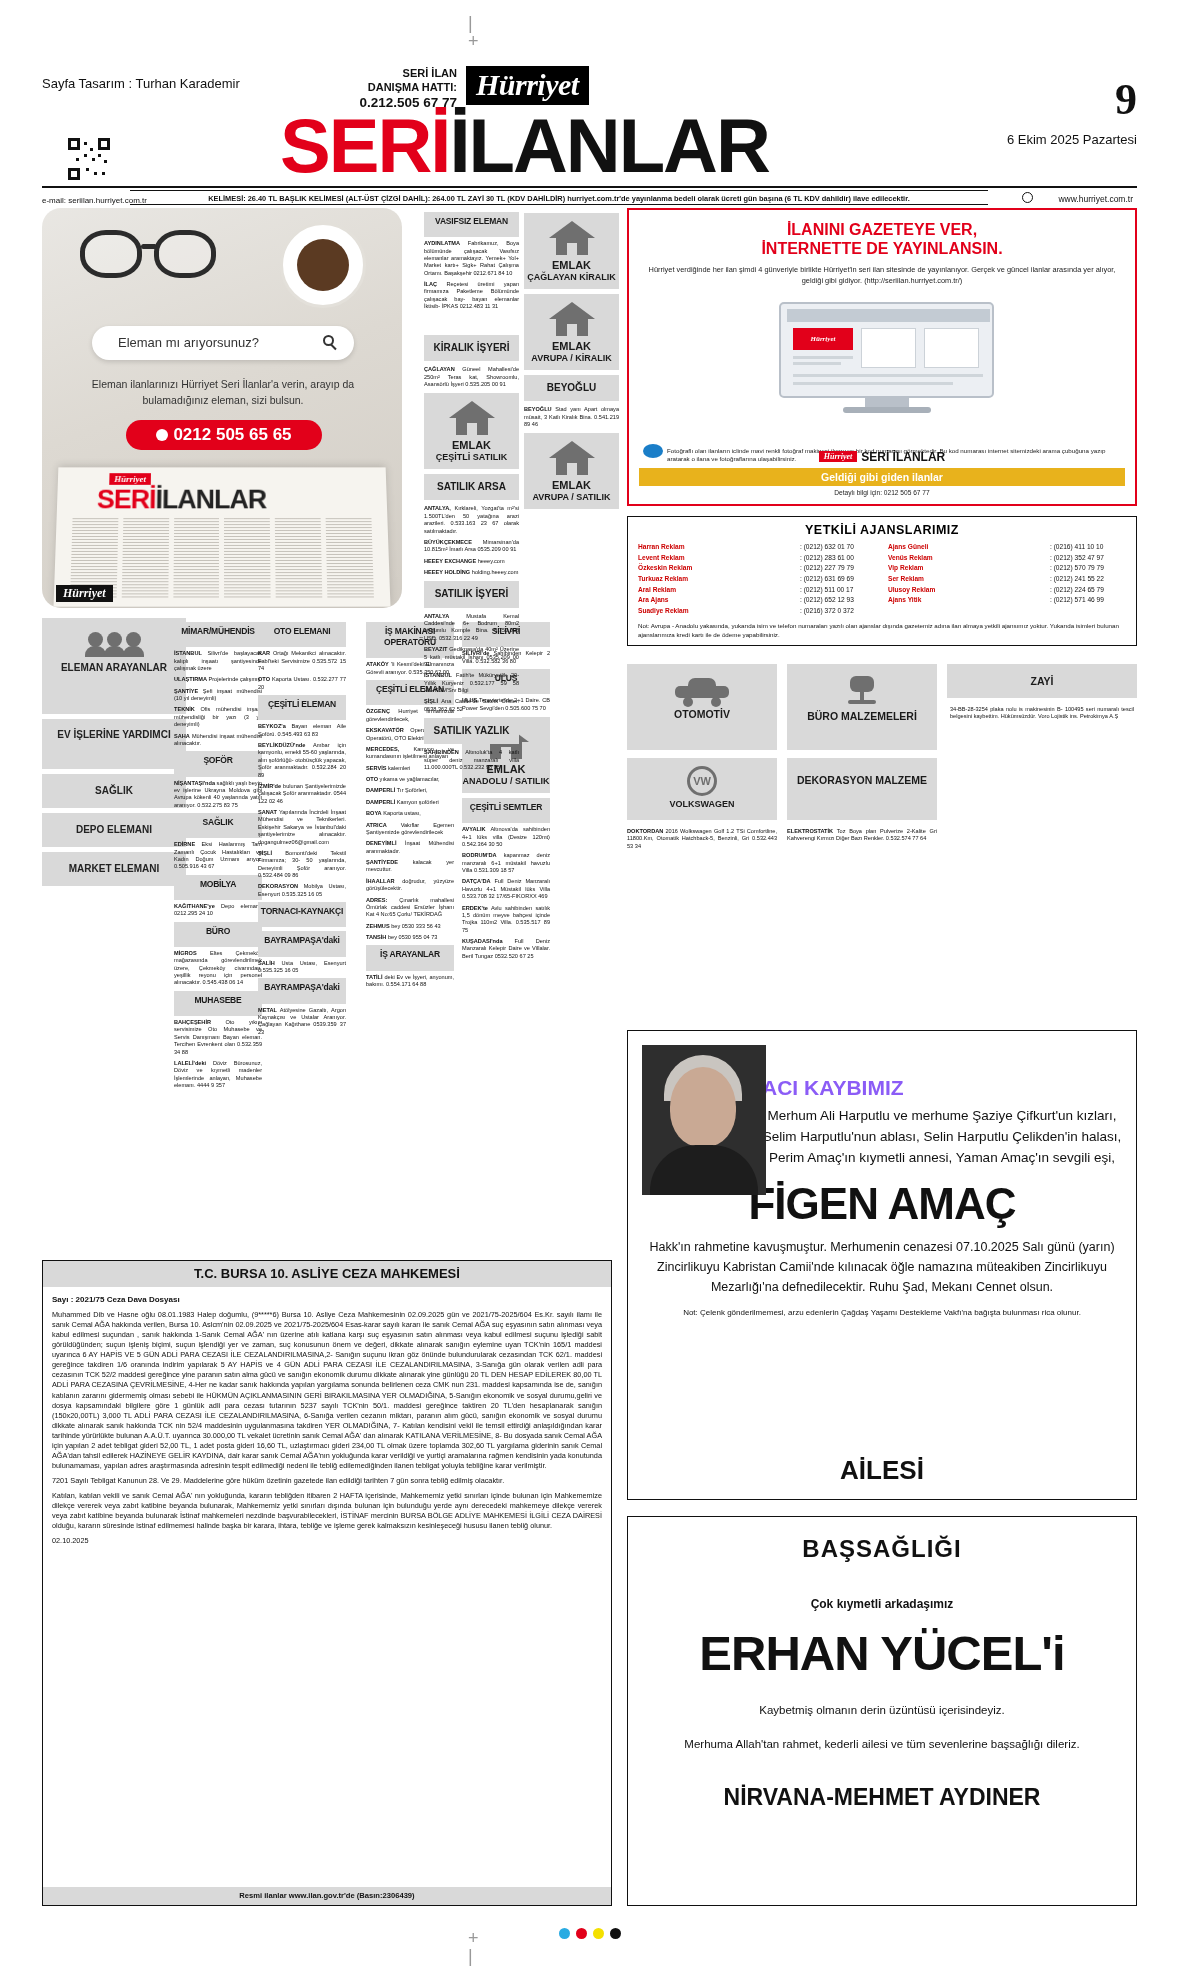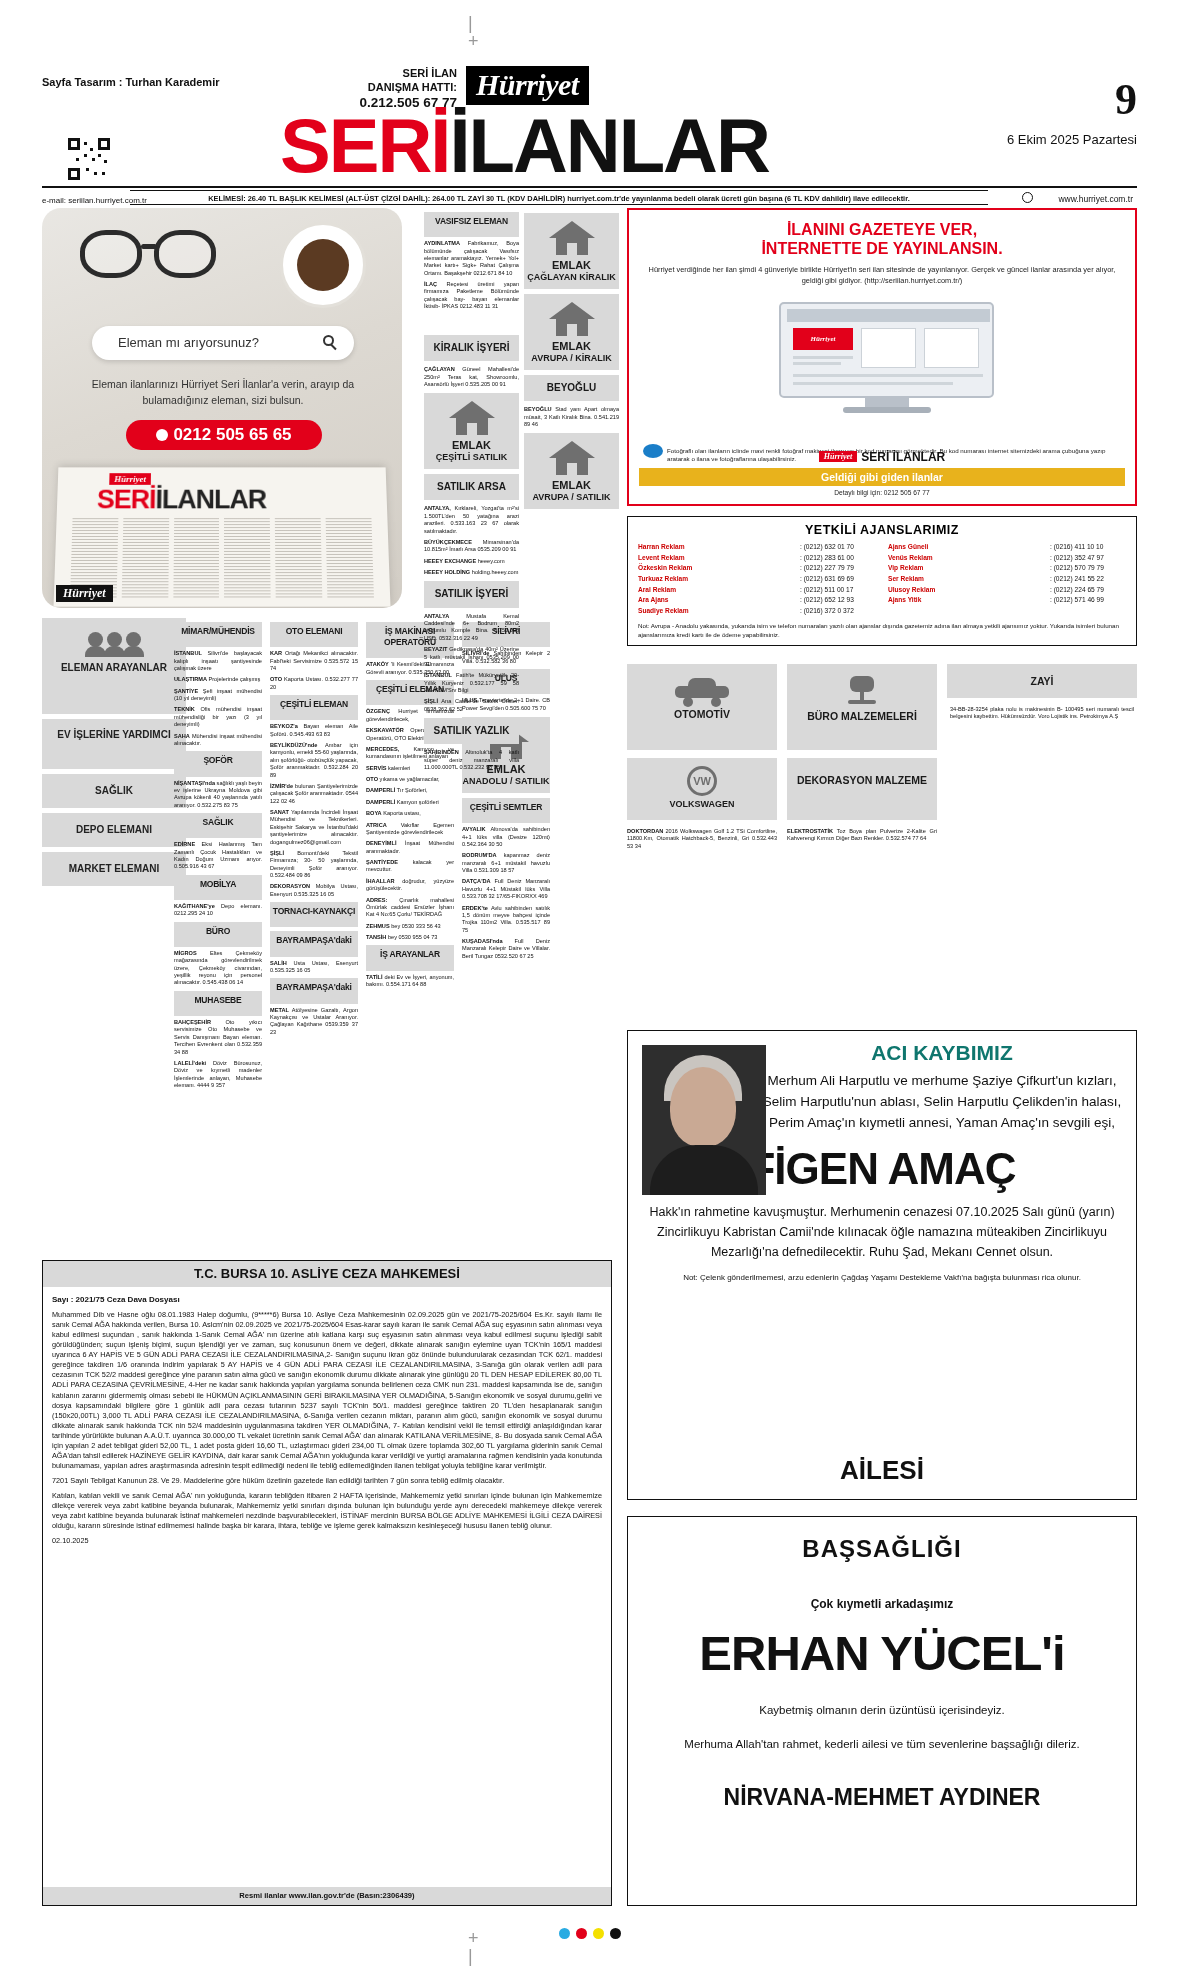--- a/index.html
+++ b/index.html
@@ -11,21 +11,21 @@
     position: relative;
     overflow: hidden;
   }
   .page { position: absolute; inset: 0; }
 
   
   .cropmark { position: absolute; color: #999; font-size: 18px; line-height: 1; }
 
   
   .masthead { position: absolute; left: 42px; top: 58px; width: 1095px; height: 130px; }
-  .designer { position: absolute; left: 0; top: 18px; font-size: 11px; color: #111; font-weight: bold; }
+  .designer { position: absolute; left: 0; top: 18px; font-size: 13px; color: #111; }
   .seri-hat {
     position: absolute; left: 300px; top: 8px; width: 115px; text-align: right;
     font-size: 11px; line-height: 1.28; color: #111; font-weight: bold;
   }
   .seri-hat .num { font-size: 13.5px; }
   .hur-logo {
     position: absolute; left: 424px; top: 8px;
     background: #000; color: #fff; font-family: "Liberation Serif", serif;
     font-style: italic; font-weight: bold; font-size: 30px; padding: 2px 10px 3px 10px;
     letter-spacing: -0.5px;
@@ -243,21 +243,21 @@
   .obit .photo .face {
     position:absolute; left:28px; top:22px; width:66px; height:80px; border-radius:50% 50% 45% 45%;
     background:#c9a994;
   }
   .obit .photo .hair {
     position:absolute; left:22px; top:10px; width:78px; height:46px; border-radius:40px 40px 0 0; background:#c9c5c0;
   }
   .obit .photo .body {
     position:absolute; left:8px; bottom:0; width:108px; height:50px; border-radius:46px 46px 0 0; background:#1d1d1d;
   }
-  .obit h3 { text-align:center; font-size:21px; font-weight:bold; margin-left:120px; color:#0f766e;}
+  .obit h3 { text-align:left; font-size:21px; font-weight:bold; margin-left:120px; color:#8b5cf6;margin-top:35px;}
   .obit .lines { margin-left:120px; text-align:center; font-size:13.5px; line-height:1.55; margin-top:6px; color:#111;}
   .obit .name { text-align:center; font-size:44px; font-weight:bold; letter-spacing:-1px; margin-top:10px; color:#111;}
   .obit .body2 { text-align:center; font-size:12.5px; line-height:1.6; margin-top:8px; color:#111;}
   .obit .note2 { text-align:center; font-size:8px; line-height:1.4; margin-top:10px; color:#111;}
 
   
   .cond {
     position:absolute; left:627px; top:1516px; width:510px; height:390px;
     border:1.6px solid #111; background:#fff; padding:18px 14px; text-align:center;
   }
@@ -401,21 +401,21 @@
     <div class="ad"><b>EDİRNE</b> <span>Eksi Haslanmış Tam Zamanlı Çocuk Hastalıkları ve Kadın Doğum Uzmanı arıyor. 0.505.916 43 67</span></div>
     <div class="cat-head sm">MOBİLYA</div>
     <div class="ad"><b>KAĞITHANE'ye</b> <span>Depo elemanı. 0212.295 24 10</span></div>
     <div class="cat-head sm">BÜRO</div>
     <div class="ad"><b>MİGROS</b> <span>Eltes Çekmeköy mağazasında görevlendirilmek üzere, Çekmeköy civarından, yeşillik reyonu için personel alınacaktır. 0.545.438 06 14</span></div>
     <div class="cat-head sm">MUHASEBE</div>
     <div class="ad"><b>BAHÇEŞEHİR</b> <span>Oto yıkıcı servisimize Oto Muhasebe ve Servis Danışmanı Bayan eleman. Tercihen Evrenkent olan 0.532.359 34 88</span></div>
     <div class="ad"><b>LALELİ'deki</b> <span>Döviz Bürosunuz, Döviz ve kıymetli madenler İşlemlerinde anlayan, Muhasebe elemanı. 4444 9 357</span></div>
   </div>
 
-  <div class="cls" style="left:270px;top:618px;width:88px;">
+  <div class="cls" style="left:258px;top:618px;width:88px;">
     <div class="cat-head sm">OTO ELEMANI</div>
     <div class="ad"><b>KAR</b> <span>Ortağı Mekanikci alınacaktır. Fabl'teki Servisimize 0.535.572 15 74</span></div>
     <div class="ad"><b>OTO</b> <span>Kaporta Ustası. 0.532.277 77 20</span></div>
     <div class="cat-head sm">ÇEŞİTLİ ELEMAN</div>
     <div class="ad"><b>BEYKOZ'a</b> <span>Bayan eleman Aile Şoförü. 0.545.493 63 83</span></div>
     <div class="ad"><b>BEYLİKDÜZÜ'nde</b> <span>Ambar için kamyonlu, emekli 55-60 yaşlarında, alın şoförlüğü- otobüsçlük yapacak, Şoför aranmaktadır. 0.532.284 20 89</span></div>
     <div class="ad"><b>İZMİR'de</b> <span>bulunan Şantiyelerimizde çalışacak Şoför aranmaktadır. 0544 122 02 46</span></div>
     <div class="ad"><b>SANAT</b> <span>Yapılarında İncirdeli İnşaat Mühendisi ve Teknikerleri. Eskişehir Sakarya ve İstanbul'daki şantiyelerimize alınacaktır. dogangulmez06@gmail.com</span></div>
     <div class="ad"><b>ŞİŞLİ</b> <span>Bomonti'deki Tekstil Firmamıza; 30- 50 yaşlarında, Deneyimli Şoför aranıyor. 0.532.484 09 86</span></div>
     <div class="ad"><b>DEKORASYON</b> <span>Mobilya Ustası, Esenyurt 0.535.325 16 05</span></div>

